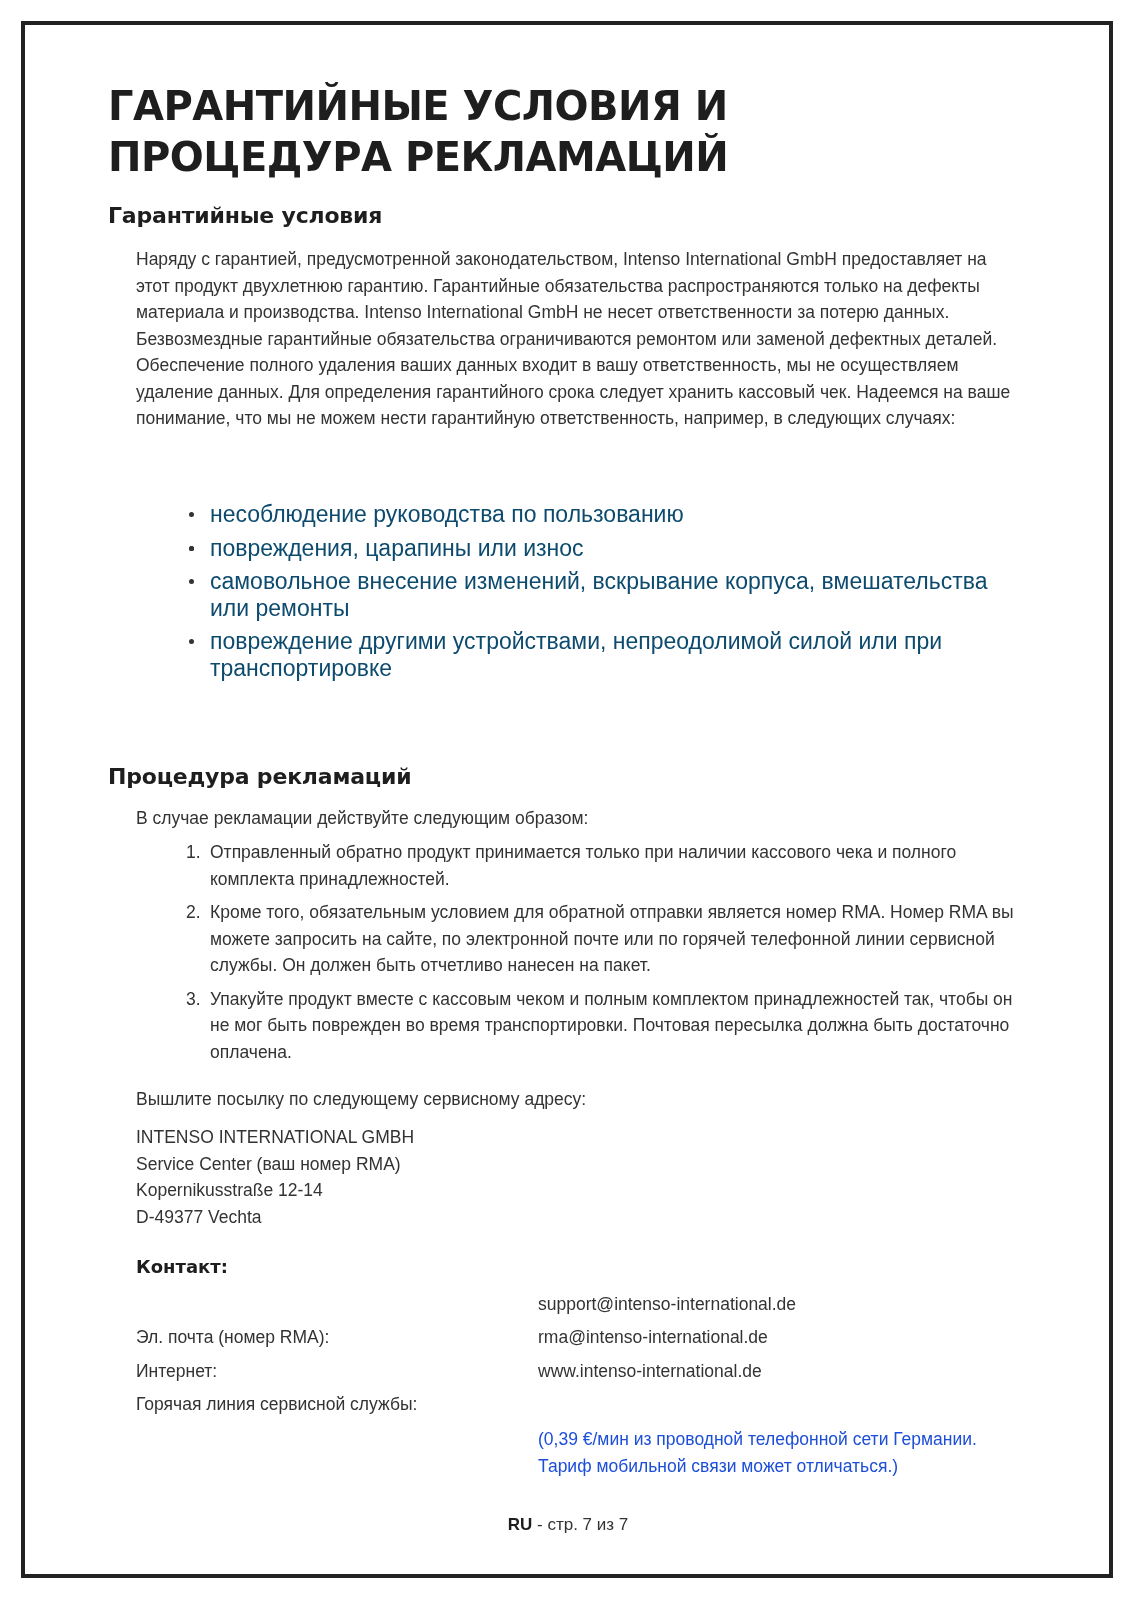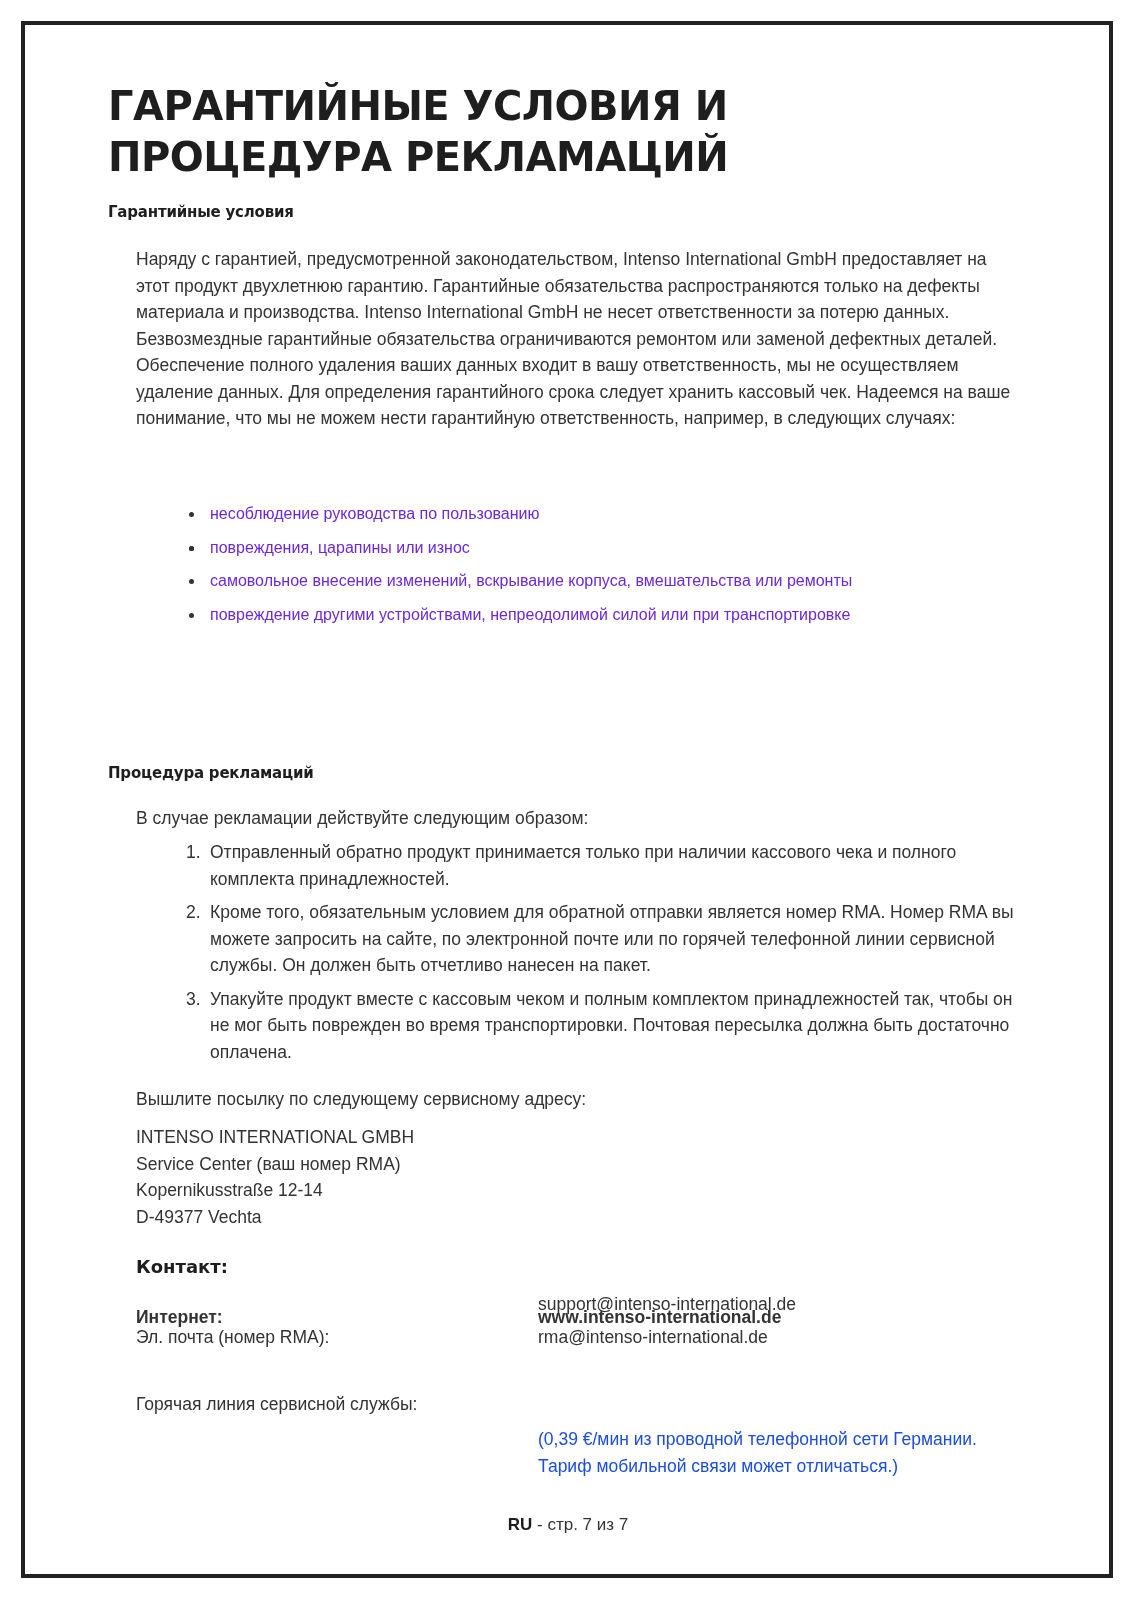--- a/index.html
+++ b/index.html
@@ -15,32 +15,32 @@
   }
   .title {
     position: absolute; left: 108px; top: 81px; width: 900px;
     font-family: "DejaVu Sans", sans-serif; font-weight: bold;
     font-size: 40px; line-height: 51px; color: #1e1e1e; letter-spacing: -0.5px;
     margin: 0;
   }
   .h2 {
     position: absolute; left: 108px; margin: 0;
     font-family: "DejaVu Sans", sans-serif; font-weight: bold;
-    font-size: 15px; color: #1e1e1e; letter-spacing: -0.2px;
+    font-size: 22px; color: #1e1e1e; letter-spacing: -0.2px;
   }
   .para {
     position: absolute; left: 136px; width: 880px; margin: 0;
     font-size: 17.5px; line-height: 26.5px; color: #333;
   }
   .bullets {
     position: absolute; left: 186px; width: 830px; margin: 0; padding: 0; list-style: none;
   }
   .bullets li {
     position: relative; padding-left: 24px;
-    font-size: 16px; line-height: 26.5px; color: #6d28d9; margin-bottom: 7px;
+    font-size: 23px; line-height: 26.5px; color: #0c4a6e; margin-bottom: 7px;
   }
   .bullets li .dot {
     position: absolute; left: 3px; top: 11px; width: 5px; height: 5px; border-radius: 50%; background: #333;
   }
   .steps {
     position: absolute; left: 186px; width: 840px; margin: 0; padding: 0; list-style: none;
   }
   .steps li {
     position: relative; padding-left: 24px;
     font-size: 17.5px; line-height: 26.5px; color: #333; margin-bottom: 7px;
@@ -114,21 +114,21 @@
 
 <h3 class="contact-title">Контакт:</h3>
 
 <div class="contact-row" style="top:1291px;">
   <span class="value">support@intenso-international.de</span>
 </div>
 <div class="contact-row" style="top:1324px;">
   <span class="label">Эл. почта (номер RMA):</span>
   <span class="value">rma@intenso-international.de</span>
 </div>
-<div class="contact-row" style="top:1304px;font-weight:bold;">
+<div class="contact-row" style="top:1358px;">
   <span class="label">Интернет:</span>
   <span class="value">www.intenso-international.de</span>
 </div>
 <div class="contact-row" style="top:1391px;">
   <span class="label">Горячая линия сервисной службы:</span>
 </div>
 
 <div class="note">(0,39 €/мин из проводной телефонной сети Германии. Тариф мобильной связи может отличаться.)</div>
 
 <div class="footer">

